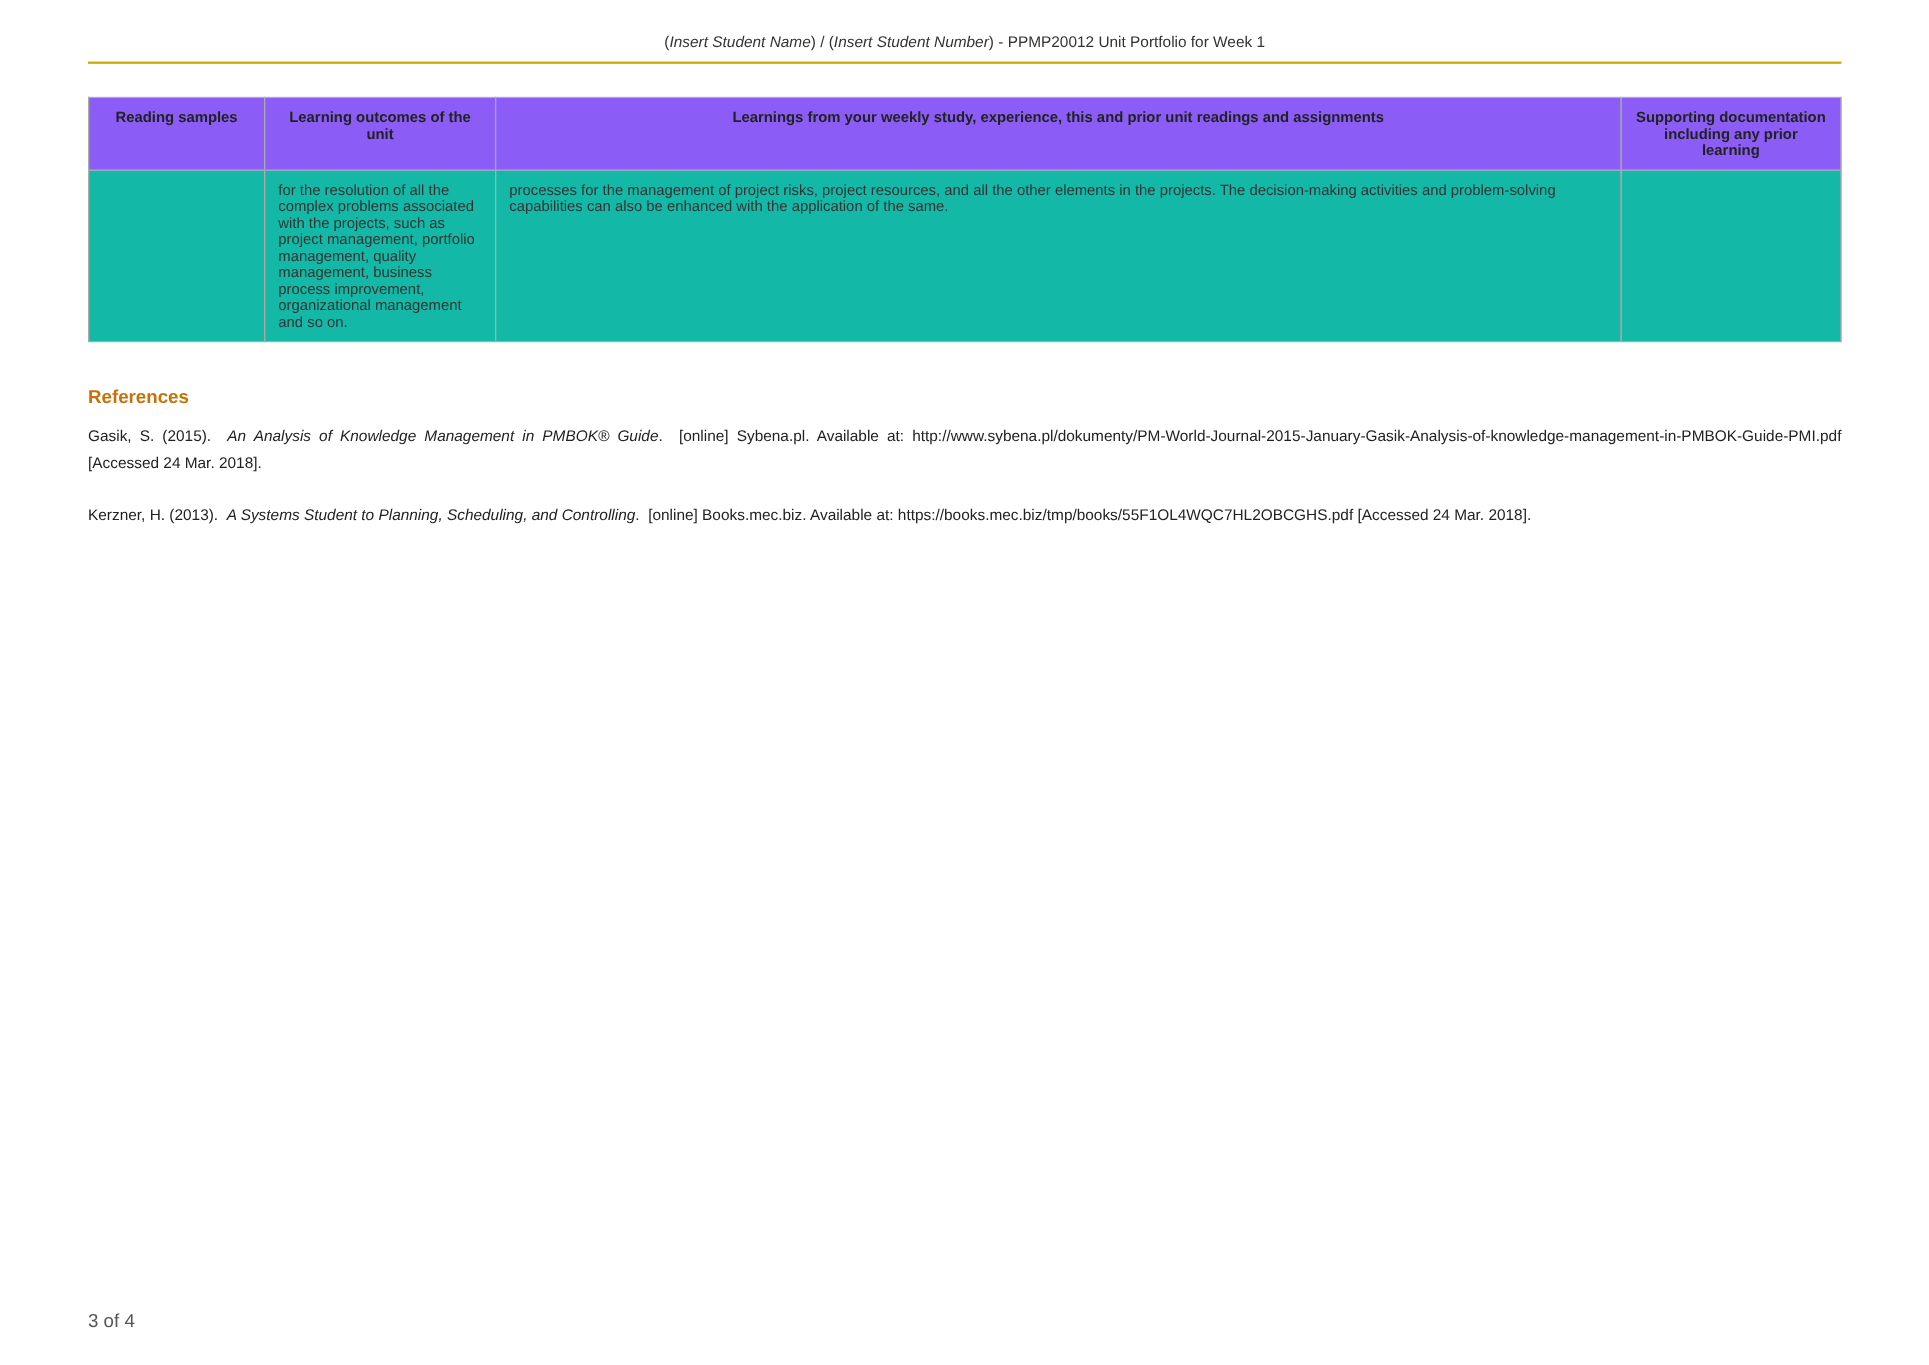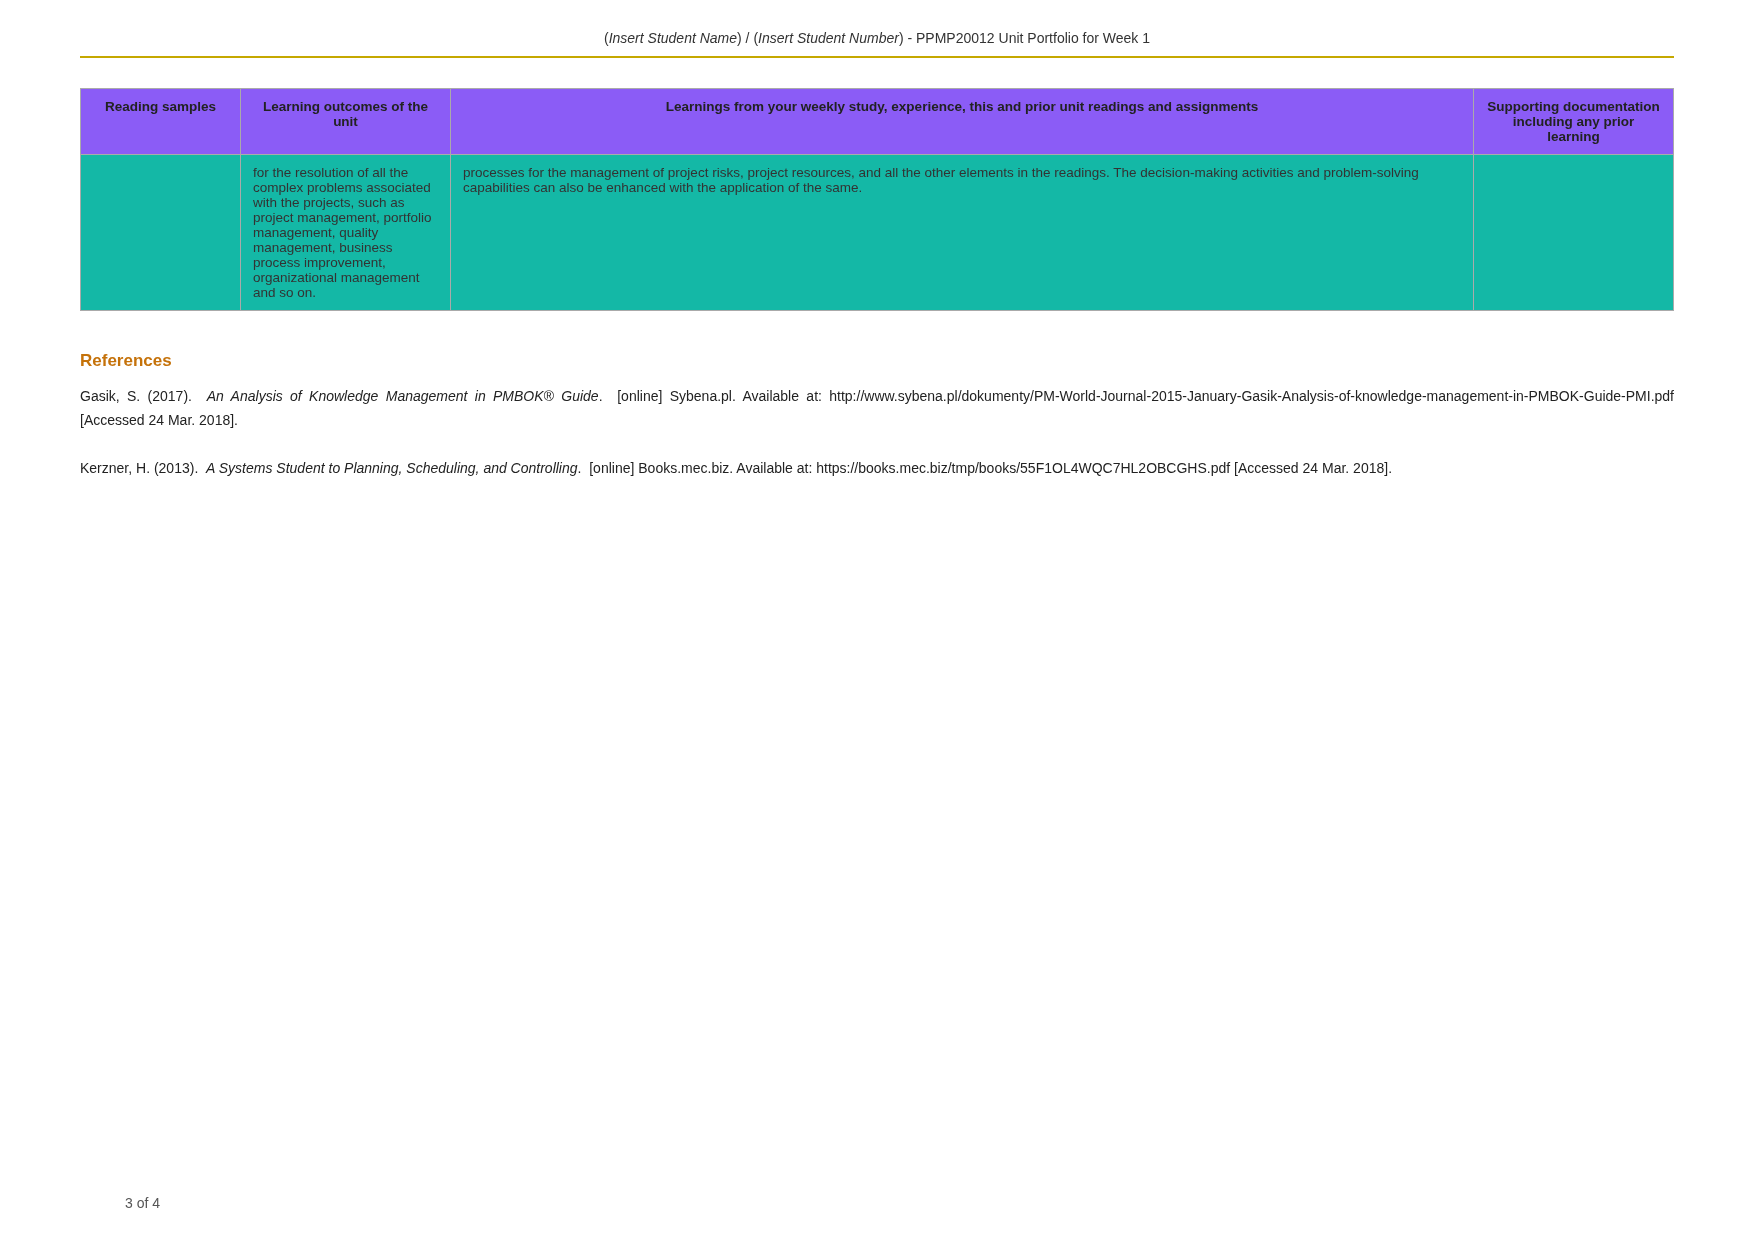--- a/index.html
+++ b/index.html
@@ -85,23 +85,22 @@
     }
     .reference-entry em {
       font-style: italic;
     }
 
     
     .page-footer {
       position: absolute;
       bottom: 30px;
       left: 80px;
-      font-size: 14px;
+      font-size: 17px;
       color: #555;
-      margin-left: 45px;
     }
   </style>
 </head>
 <body>
 
 <div class="page">
 
   <div class="header">
     (<em>Insert Student Name</em>)
     <span> / </span>
@@ -115,31 +114,31 @@
         <th>Reading samples</th>
         <th>Learning outcomes of the unit</th>
         <th>Learnings from your weekly study, experience, this and prior unit readings and assignments</th>
         <th>Supporting documentation including any prior learning</th>
       </tr>
     </thead>
     <tbody>
       <tr>
         <td></td>
         <td>for the resolution of all the complex problems associated with the projects, such as project management, portfolio management, quality management, business process improvement, organizational management and so on.</td>
-        <td>processes for the management of project risks, project resources, and all the other elements in the readings. The decision-making activities and problem-solving capabilities can also be enhanced with the application of the same.</td>
+        <td>processes for the management of project risks, project resources, and all the other elements in the projects. The decision-making activities and problem-solving capabilities can also be enhanced with the application of the same.</td>
         <td></td>
       </tr>
     </tbody>
   </table>
 
   <div class="references-section">
     <div class="references-title">References</div>
 
     <div class="reference-entry">
-      <span>Gasik, S. (2017).</span>
+      <span>Gasik, S. (2015).</span>
       &nbsp;<em>An Analysis of Knowledge Management in PMBOK® Guide</em>.
       &nbsp;<span>[online] Sybena.pl. Available at: http://www.sybena.pl/dokumenty/PM-World-Journal-2015-January-Gasik-Analysis-of-knowledge-management-in-PMBOK-Guide-PMI.pdf [Accessed 24 Mar. 2018].</span>
     </div>
 
     <div class="reference-entry">
       <span>Kerzner, H. (2013).</span>
       &nbsp;<em>A Systems Student to Planning, Scheduling, and Controlling</em>.
       &nbsp;<span>[online] Books.mec.biz. Available at: https://books.mec.biz/tmp/books/55F1OL4WQC7HL2OBCGHS.pdf [Accessed 24 Mar. 2018].</span>
     </div>
   </div>

